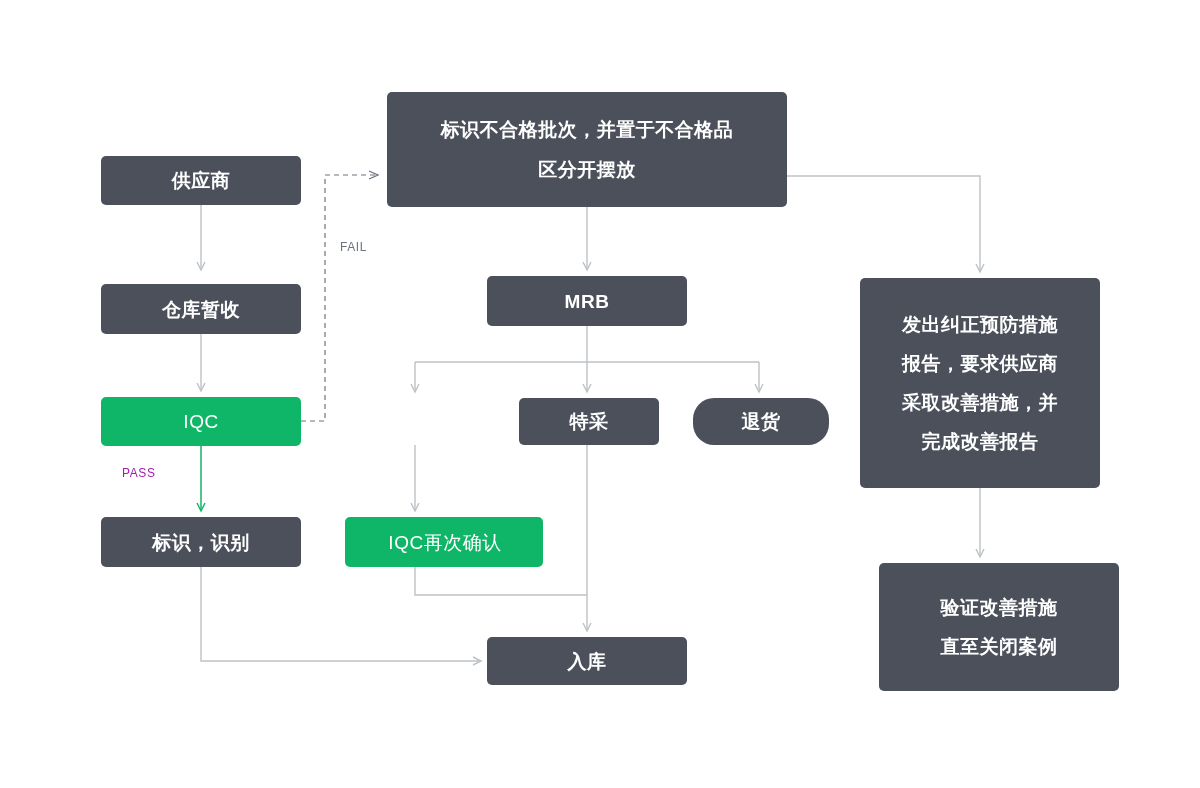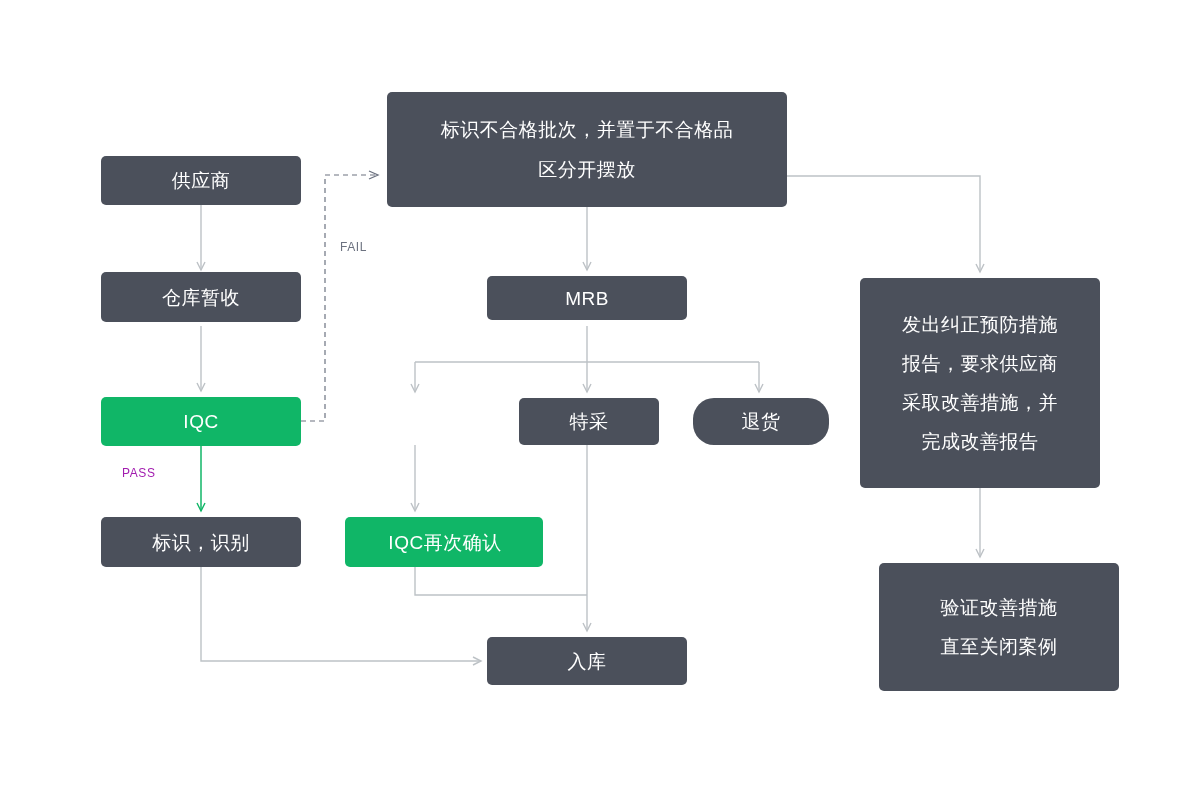--- a/index.html
+++ b/index.html
@@ -33,21 +33,21 @@
     align-items: center;
     justify-content: center;
     text-align: center;
     color: #ffffff;
     font-size: 19px;
     line-height: 33px;
     letter-spacing: 0.5px;
     white-space: pre-line;
     padding: 0 10px;
   }
-  .node.dark  { background: #4b505b; }
+  .node.dark  { background: #4b505b; font-weight: bold; }
   .node.green { background: #10b667; }
   .edge-label {
     position: absolute;
     font-size: 12px;
     letter-spacing: 0.6px;
     white-space: nowrap;
   }
   .edge-label.gray  { color: #6c7280; }
   .edge-label.green { color: #a21caf; }
 </style>
@@ -96,30 +96,30 @@
       <path d="M980,488 L980,557" marker-end="url(#ah-gray)"></path>
     </g>
 
     <path d="M201,446 L201,511" fill="none" stroke="#10b667" stroke-width="1.5" marker-end="url(#ah-green)"></path>
 
     <path d="M301,421 L325,421 L325,175 L378,175" fill="none" stroke="#6c7280" stroke-width="1.2" stroke-dasharray="5 4" marker-end="url(#ah-dash)"></path>
   </svg>
 
   <div class="node dark" style="left:101px; top:156px; width:200px; height:49px;">供应商</div>
 
-  <div class="node dark" style="left:101px; top:272px; width:200px; height:50px;">仓库暂收</div>
+  <div class="node dark" style="left:101px; top:284px; width:200px; height:50px;">仓库暂收</div>
 
   <div class="node green" style="left:101px; top:397px; width:200px; height:49px;">IQC</div>
 
   <div class="node dark" style="left:101px; top:517px; width:200px; height:50px;">标识，识别</div>
 
   <div class="node dark" style="left:387px; top:92px; width:400px; height:115px; line-height:40px; padding:0 24px;">标识不合格批次，并置于不合格品
 区分开摆放</div>
 
-  <div class="node dark" style="left:487px; top:276px; width:200px; height:44px;">MRB</div>
+  <div class="node dark" style="left:487px; top:276px; width:200px; height:50px;">MRB</div>
 
 
   <div class="node dark" style="left:519px; top:398px; width:140px; height:47px;">特采</div>
 
   <div class="node dark" style="left:693px; top:398px; width:136px; height:47px;border-radius:21px;">退货</div>
 
   <div class="node green" style="left:345px; top:517px; width:198px; height:50px;padding-left:12px;">IQC再次确认</div>
 
   <div class="node dark" style="left:487px; top:637px; width:200px; height:48px;">入库</div>
 

